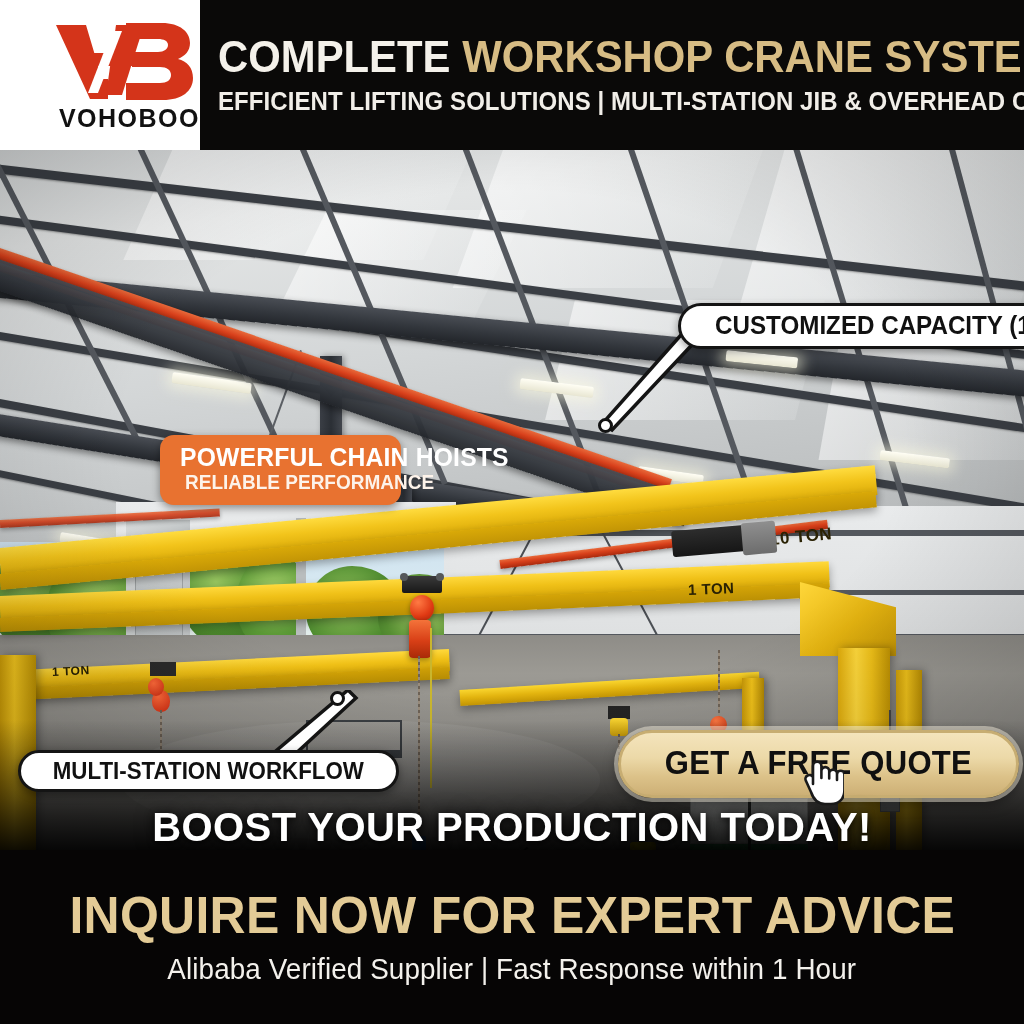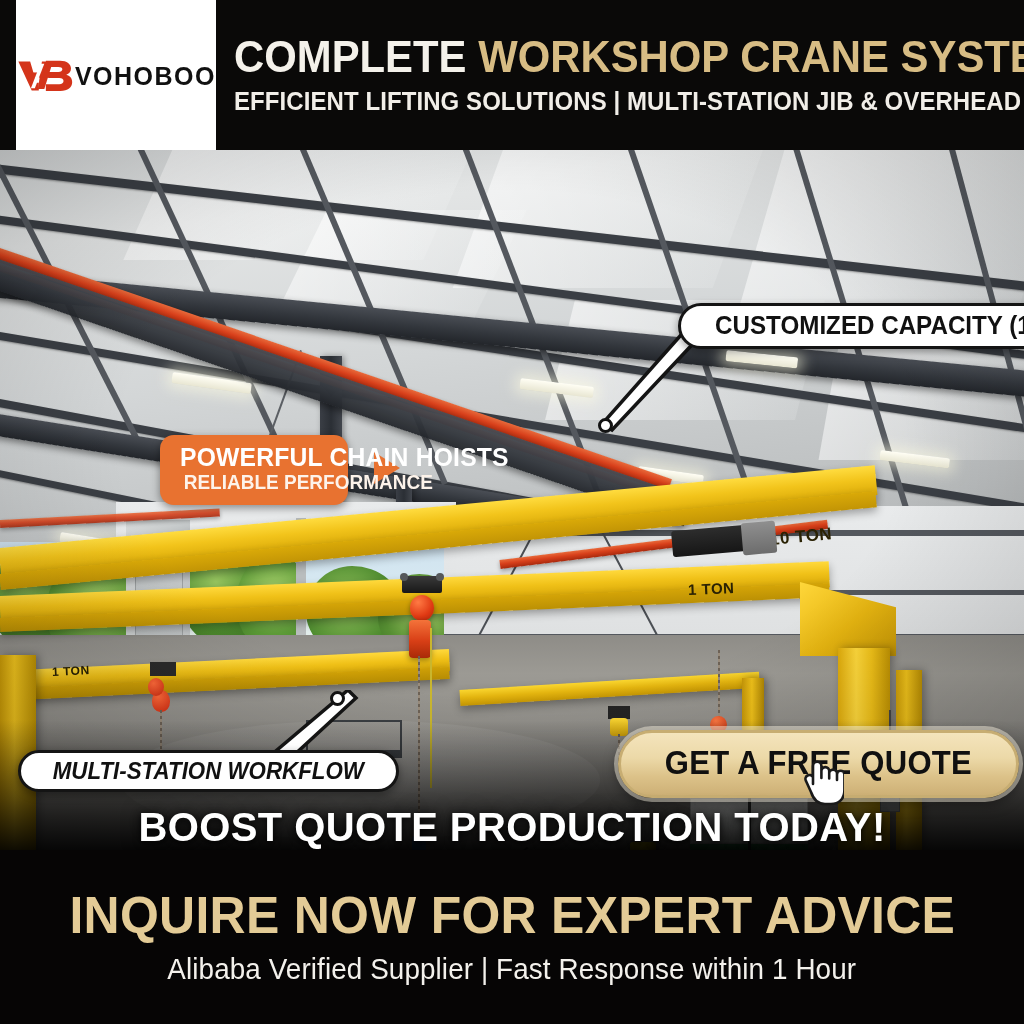--- a/index.html
+++ b/index.html
@@ -4,21 +4,21 @@
 <title>Vohoboo Workshop Crane Systems</title>
 <style>
   * { margin:0; padding:0; box-sizing:border-box; }
   html, body { width:1024px; height:1024px; overflow:hidden; background:#000; }
   body { font-family:"Liberation Sans", sans-serif; }
 
   #poster { position:relative; width:1024px; height:1024px; background:#000; overflow:hidden; }
 
   
   .header { position:absolute; left:0; top:0; width:1024px; height:150px; background:#0a0908; display:flex; align-items:stretch; z-index:40; }
-  .logo-box { width:200px; height:150px; background:#fff; display:flex; align-items:center; justify-content:center; flex:0 0 200px;margin-left:16px; }
+  .logo-box { width:200px; height:150px; background:#fff; display:flex; flex-direction:column; align-items:flex-end; justify-content:center; flex:0 0 200px; }
   .logo-mark { width:150px; height:82px; position:relative; margin-top:2px; }
   .logo-word { font-family:"Liberation Sans", sans-serif; font-weight:bold; font-size:25px; letter-spacing:1.5px; color:#111; line-height:1; margin-top:3px; }
   .header-text { flex:1; display:flex; flex-direction:column; justify-content:center; padding:0 12px 0 18px; }
   .h-line1 { font-family:"Liberation Sans Narrow","Liberation Sans",sans-serif; font-weight:bold; font-size:45px; line-height:1.03; letter-spacing:0px; white-space:nowrap; transform:scaleX(0.93); transform-origin:left center; }
   .h-line1 .w-white { color:#f4f1ea; }
   .h-line1 .w-gold { color:#d7bc84; }
   .h-line2 { font-family:"Liberation Sans Narrow","Liberation Sans",sans-serif; font-weight:bold; font-size:25.5px; color:#f1eee8; letter-spacing:0.1px; white-space:nowrap; margin-top:7px; transform:scaleX(0.94); transform-origin:left center; }
 
   
   .photo { position:absolute; left:0; top:150px; width:1024px; height:700px; overflow:hidden; background:#6e7072; z-index:10; }
@@ -252,41 +252,41 @@
 
   <svg class="leader" style="left:596px;top:318px;width:110px;height:118px;" viewBox="0 0 110 118">
     <polygon points="100,0 108,14 16,112 6,106" fill="#ffffff" stroke="#141414" stroke-width="3.5"></polygon>
   </svg>
   <div class="leader-dot" style="left:598px;top:418px;"></div>
   <div class="callout-white" style="left:678px;top:303px;height:46px;">
     <span style="font-size:26px;">CUSTOMIZED CAPACITY (1-10T)</span>
   </div>
 
   <div class="orange-tail" style="left:374px;top:452px;"></div>
-  <div class="callout-orange" style="left:160px;top:435px;width:188px;">
+  <div class="callout-orange" style="left:160px;top:435px;width:241px;">
     <div class="co-l1">POWERFUL CHAIN HOISTS</div>
     <div class="co-l2">RELIABLE PERFORMANCE</div>
   </div>
 
   <svg class="leader" style="left:262px;top:690px;width:98px;height:82px;" viewBox="0 0 98 82">
     <polygon points="86,0 94,8 18,78 8,66" fill="#ffffff" stroke="#141414" stroke-width="3.5"></polygon>
   </svg>
   <div class="leader-dot" style="left:330px;top:691px;"></div>
-  <div class="callout-white" style="left:18px;top:750px;height:42px;font-style:italic;">
+  <div class="callout-white" style="left:18px;top:750px;height:42px;">
     <span style="font-size:24px;">MULTI-STATION WORKFLOW</span>
   </div>
 
   <div class="cta" style="left:618px;top:730px;">
     <span>GET A FREE QUOTE</span>
   </div>
   <svg class="cursor-hand" style="left:800px;top:754px;width:44px;height:52px;" viewBox="0 0 44 52">
     <path d="M13,30 L13,12 a4.2,4.2 0 0 1 8.4,0 L21.4,24 L21.4,17 a3.9,3.9 0 0 1 7.8,0 L29.2,24.5 L29.2,19.5 a3.9,3.9 0 0 1 7.8,0 L37,26 L37,20.5 a3.7,3.7 0 0 1 7.4,0 L44.4,36 c0,9 -5.5,14 -13.5,14 l-6,0 C17,50 13,44 11,38 L6,27 a4,4 0 0 1 7,-4 Z" fill="#ffffff" stroke="#1a1a1a" stroke-width="2.6" stroke-linejoin="round"></path>
   </svg>
 
-  <div class="boost" style="left:0;top:805px;">BOOST QUOTE PRODUCTION TODAY!</div>
+  <div class="boost" style="left:0;top:805px;">BOOST YOUR PRODUCTION TODAY!</div>
 
   <div class="header">
     <div class="logo-box">
       <svg class="logo-mark" viewBox="0 0 150 82">
 
         <path d="M6,4 L36,4 L52,58 L58,58 L58,78 L40,78 L6,4 Z" fill="#d4341a"></path>
         <path d="M66,4 L94,4 L72,74 L56,74 L66,4 Z" fill="#d4341a"></path>
 
         <rect x="40" y="32" width="54" height="13" fill="#d4341a"></rect>
 

